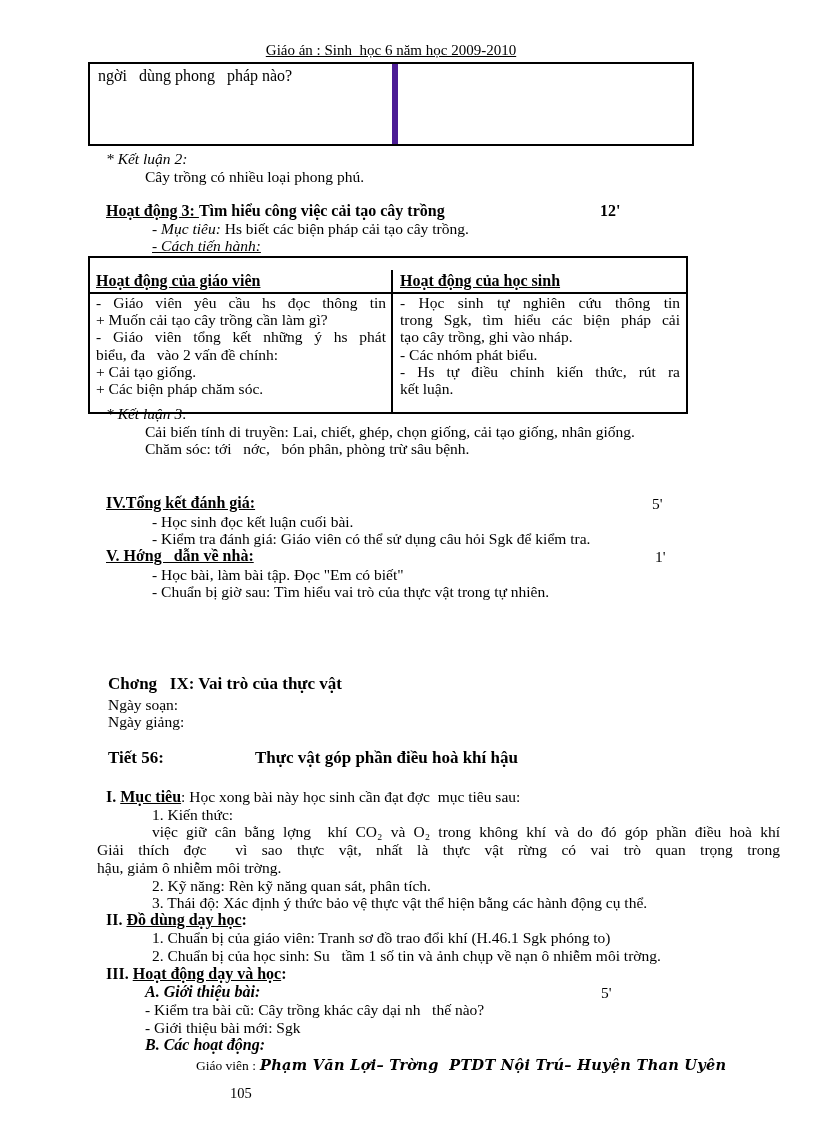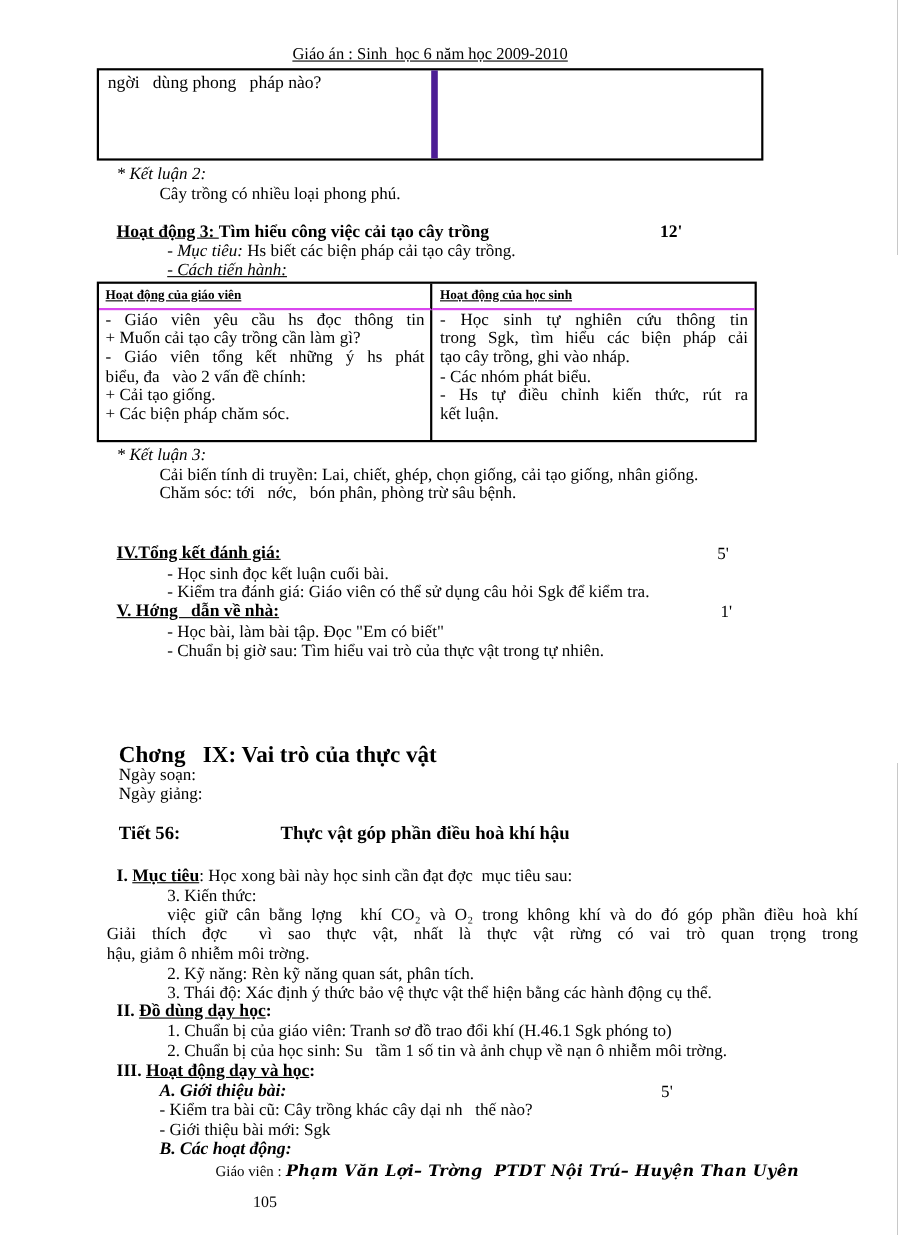--- a/index.html
+++ b/index.html
@@ -20,21 +20,21 @@
 
   .tbl{position:absolute;left:88px;border:2px solid #000;background:#fff;box-sizing:border-box;}
   #table1{top:62px;width:606px;height:84px;display:flex;}
   #t1-left{width:308px;border-right:6px solid #4c1d95;padding:2px 8px;font-size:16px;line-height:19px;box-sizing:border-box;}
   #t1-right{flex:1;}
 
   #table2{top:256px;width:600px;}
   .t2-row{display:flex;}
   .t2-c1{width:303px;border-right:2px solid #000;padding:0 5px 1px 6px;box-sizing:border-box;}
   .t2-c2{flex:1;padding:0 6px 1px 7px;box-sizing:border-box;}
-  .t2-h{font-weight:bold;font-size:12px;line-height:21px;border-bottom:2px solid #d946ef;}
+  .t2-h{font-weight:bold;font-size:16px;line-height:21px;border-bottom:2px solid #000000;margin-top:12px;}
   .t2-h span{text-decoration:underline;}
   .t2-body{min-height:118px;}
   .cell{font-size:15.5px;}
   .cell .ln{line-height:17.2px;}
   .just{text-align:justify;text-align-last:justify;}
 
   .para{white-space:normal;width:683px;font-size:15.5px;}
   .para .ln{line-height:18.2px;}
   .para .ln:first-child{padding-left:55px;}
 
@@ -98,32 +98,32 @@
   <div class="abs b u fs16" style="top:494px;left:106px">IV.Tổng kết đánh giá:</div>
   <div class="abs fs" style="top:495px;left:652px">5'</div>
   <div class="abs fs" style="top:513px;left:152px">- Học sinh đọc kết luận cuối bài.</div>
   <div class="abs fs" style="top:530px;left:152px">- Kiểm tra đánh giá: Giáo viên có thể sử dụng câu hỏi Sgk để kiểm tra.</div>
 
   <div class="abs b u fs16" style="top:547px;left:106px">V. Hớng&nbsp;&nbsp; dẫn về nhà:</div>
   <div class="abs fs" style="top:548px;left:655px">1'</div>
   <div class="abs fs" style="top:566px;left:152px">- Học bài, làm bài tập. Đọc "Em có biết"</div>
   <div class="abs fs" style="top:583px;left:152px">- Chuẩn bị giờ sau: Tìm hiểu vai trò của thực vật trong tự nhiên.</div>
 
-  <div class="abs b" style="top:674px;left:108px;font-size:21px">Chơng&nbsp;&nbsp; IX: Vai trò của thực vật</div>
+  <div class="abs b" style="top:674px;left:108px;font-size:17px">Chơng&nbsp;&nbsp; IX: Vai trò của thực vật</div>
   <div class="abs fs" style="top:696px;left:108px">Ngày soạn:</div>
   <div class="abs fs" style="top:713px;left:108px">Ngày giảng:</div>
 
   <div class="abs b fs17" style="top:748px;left:108px">
     <span style="display:inline-block;width:147px">Tiết 56:</span><span>Thực vật góp phần điều hoà khí hậu</span>
   </div>
 
   <div class="abs fs16" style="top:788px;left:106px">
     <span class="b">I. </span><span class="b u">Mục tiêu</span><span style="font-size:15.5px">: Học xong bài này học sinh cần đạt đợc&nbsp; mục tiêu sau:</span>
   </div>
-  <div class="abs fs" style="top:806px;left:152px">3. Kiến thức:</div>
+  <div class="abs fs" style="top:806px;left:152px">1. Kiến thức:</div>
   <div class="abs para" style="top:823px;left:97px">
       <div class="ln just">việc giữ cân bằng lợng&nbsp; khí CO₂ và O₂ trong không khí và do đó góp phần điều hoà khí</div>
       <div class="ln just">Giải thích đợc&nbsp; vì sao thực vật, nhất là thực vật rừng có vai trò quan trọng trong</div>
       <div class="ln">hậu, giảm ô nhiễm môi trờng.</div>
     </div>
   <div class="abs fs" style="top:877px;left:152px">2. Kỹ năng: Rèn kỹ năng quan sát, phân tích.</div>
   <div class="abs fs" style="top:894px;left:152px">3. Thái độ: Xác định ý thức bảo vệ thực vật thể hiện bằng các hành động cụ thể.</div>
 
   <div class="abs fs16" style="top:911px;left:106px">
     <span class="b">II. </span><span class="b u">Đồ dùng dạy học</span><span class="b">:</span>

